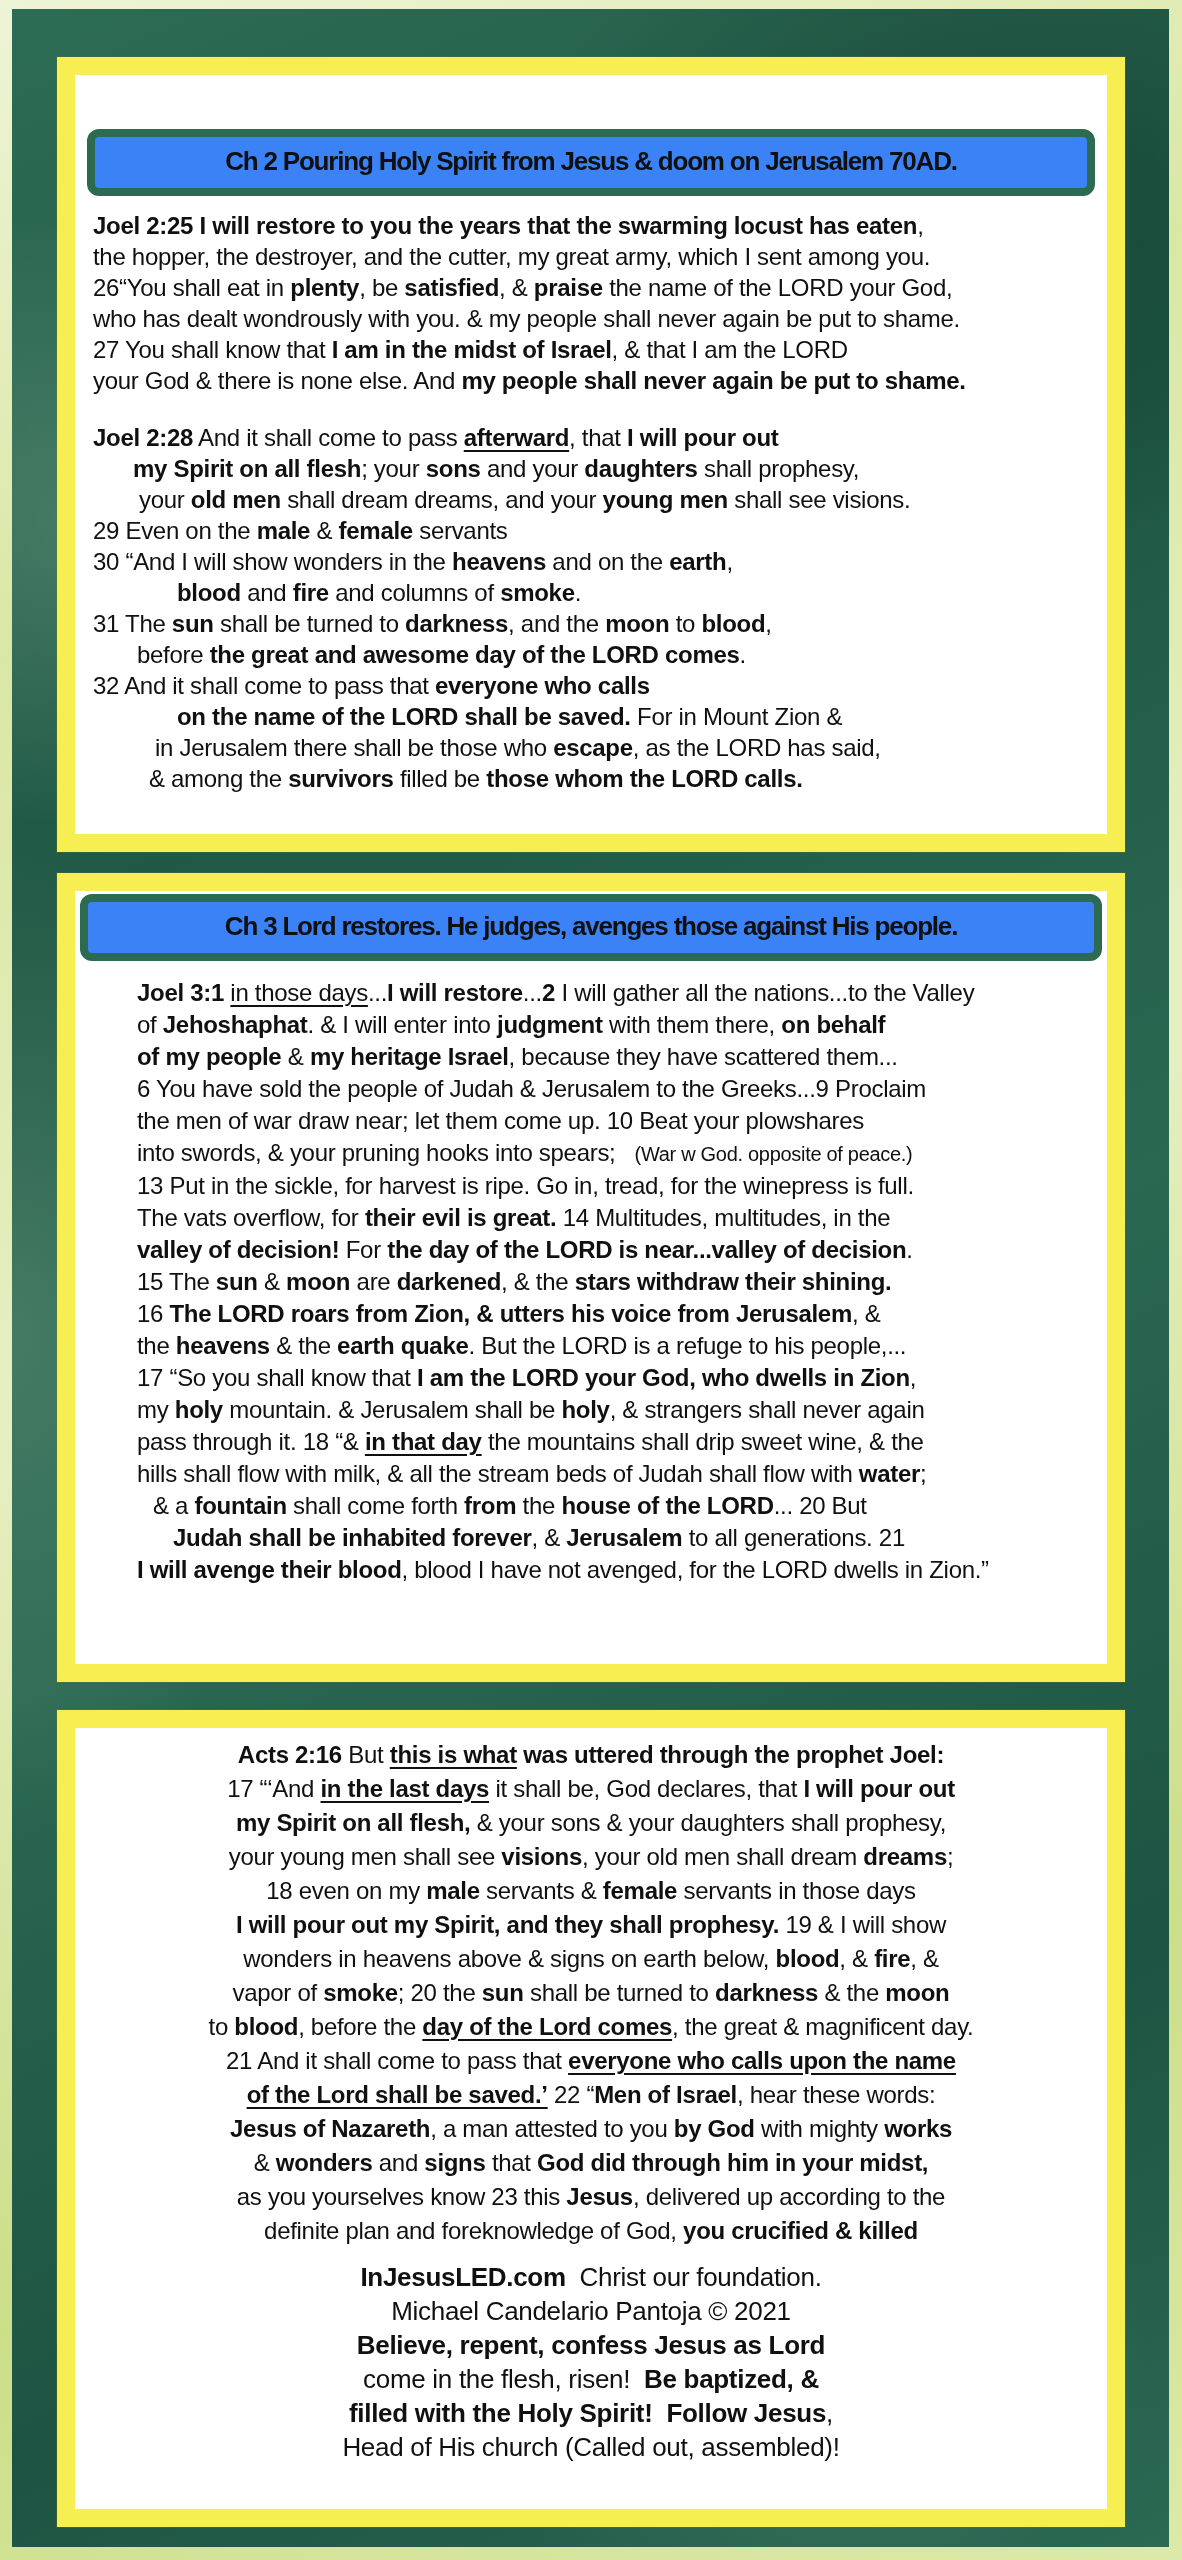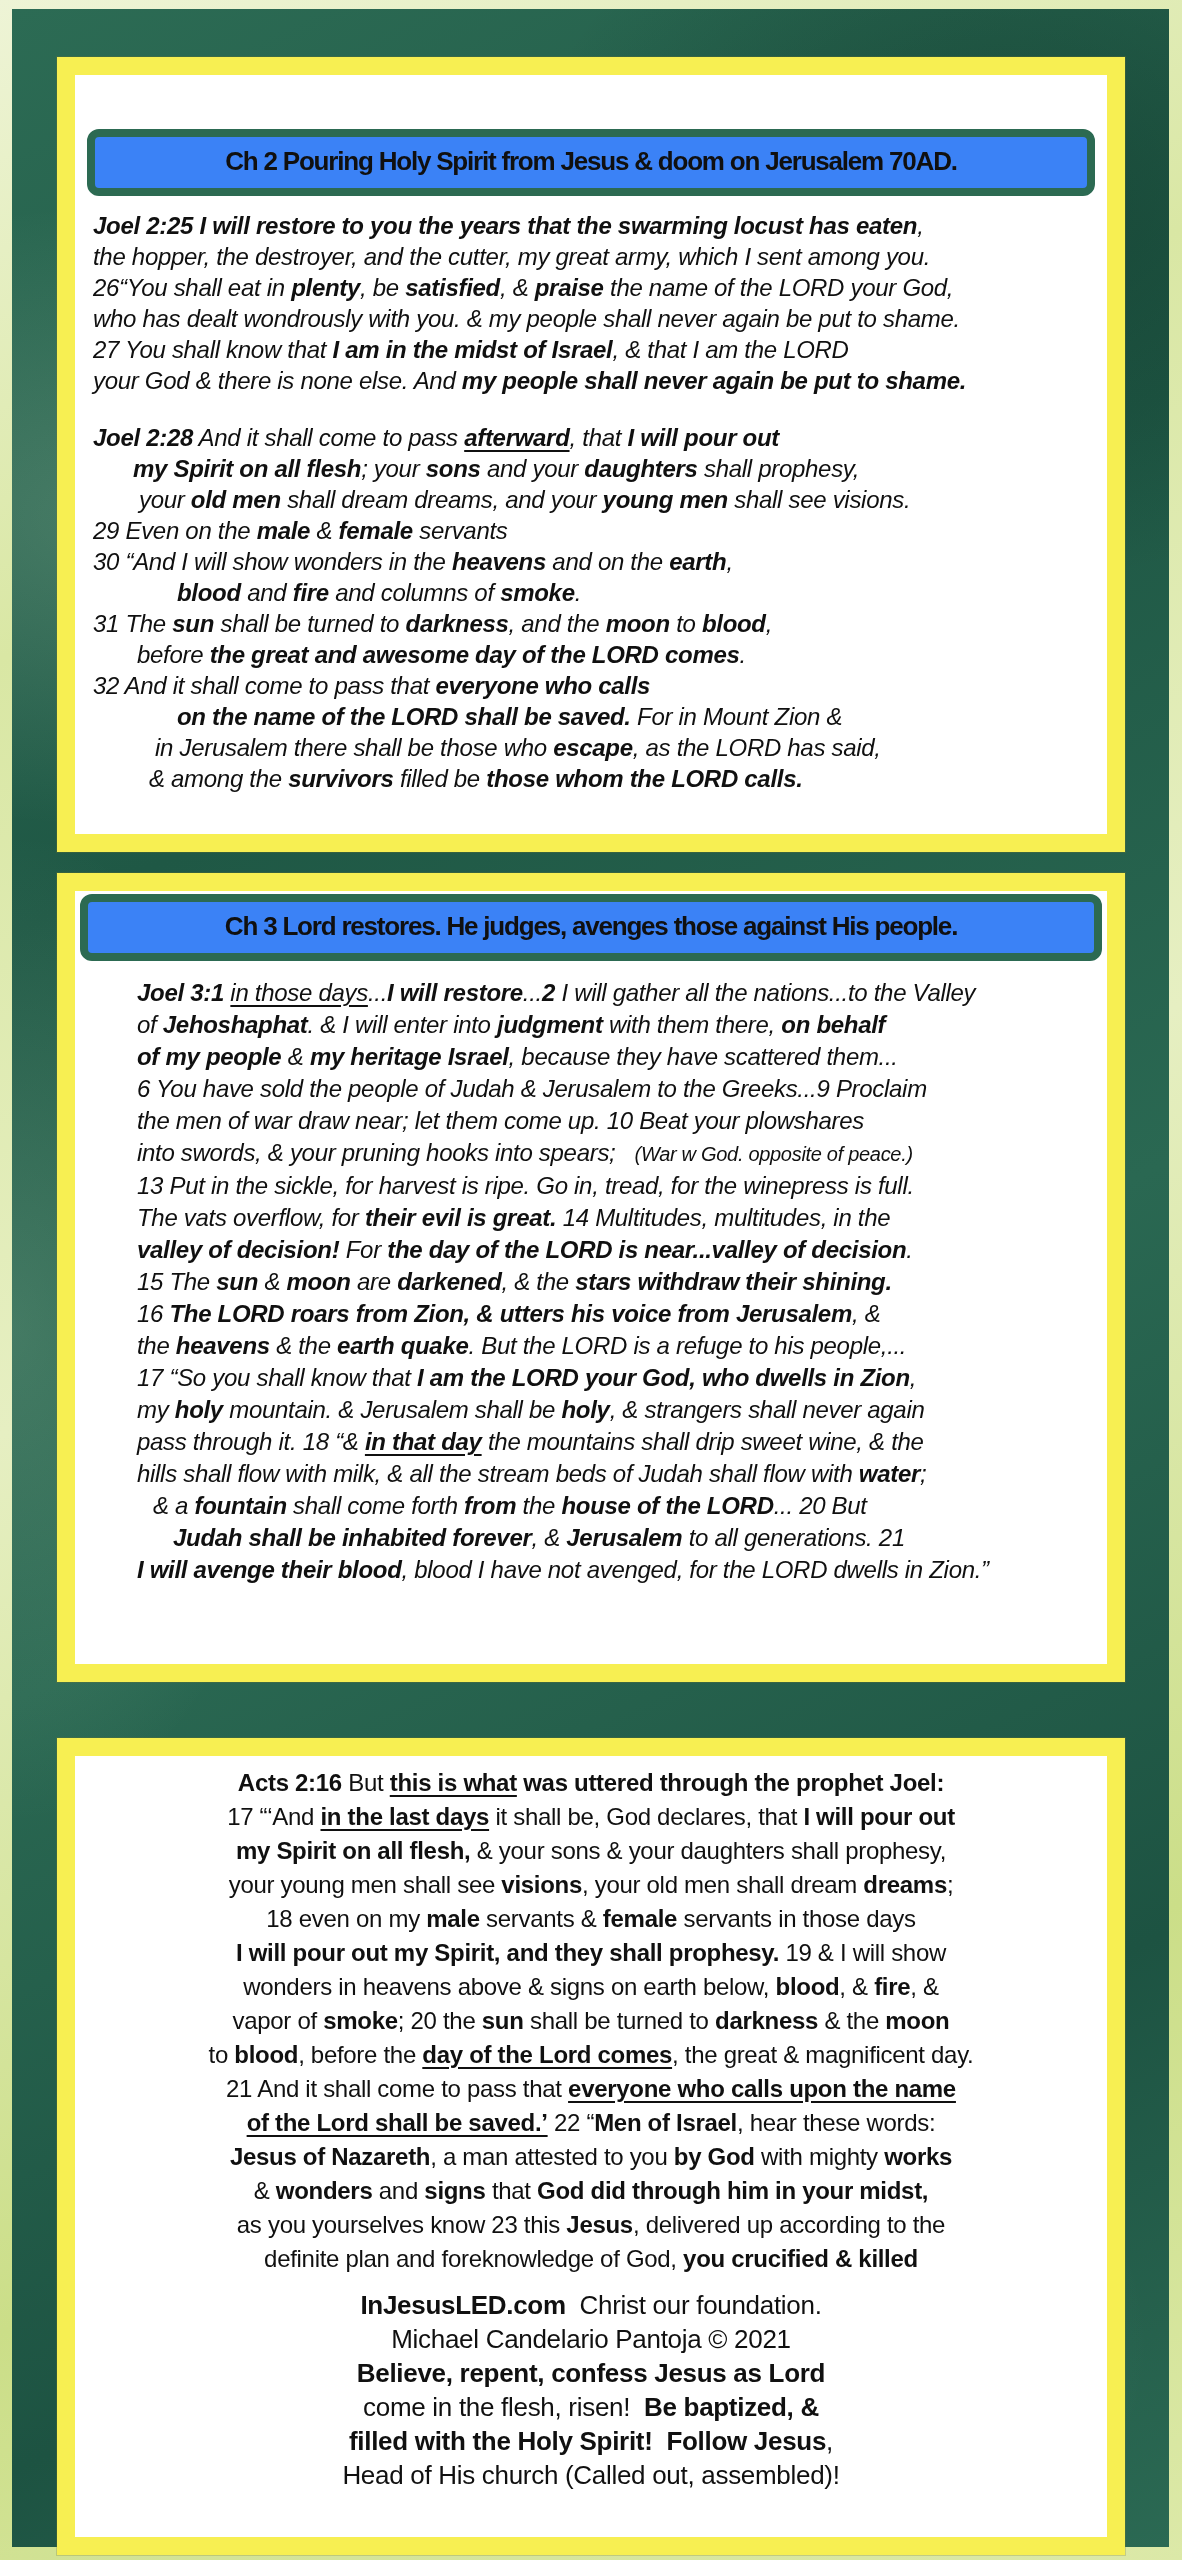--- a/index.html
+++ b/index.html
@@ -20,36 +20,36 @@
       linear-gradient(155deg,#2c6b54 0%,#1f5845 30%,#2a6852 55%,#1d5342 80%,#2b6953 100%);
   }
   .panel{
     position:absolute;left:57px;width:1068px;
     background:#f7ef52;padding:18px;box-sizing:border-box;
     box-shadow:0 0 0 1px rgba(120,120,40,0.25);
   }
   .panel .white{background:#ffffff;width:100%;height:100%;box-sizing:border-box;overflow:hidden;}
   .p1{top:57px;height:795px;}
   .p2{top:873px;height:809px;}
-  .p3{top:1710px;height:817px;margin-top:28px;}
+  .p3{top:1710px;height:817px;}
 
   .header-box{
     border:8px solid #2c6a52;border-radius:12px;background:#3b82f6;
     text-align:center;font-weight:bold;font-size:26px;letter-spacing:-1.2px;
     color:#101010;padding:9px 4px 11px;white-space:nowrap;overflow:hidden;
   }
   .p1 .header-box{margin:54px 12px 14px;}
   .p2 .header-box{margin:3px 5px 16px;}
 
   .block{font-size:24px;color:#101010;letter-spacing:-0.3px;}
   .line{white-space:pre;}
   .p1 .line{line-height:31px;}
   .p2 .line{line-height:32px;margin-left:44px;}
   .p3 .line{line-height:34px;}
-  .p1 .block,.p2 .block{padding-left:18px;padding-right:4px;font-style:italic;}
+  .p1 .block,.p2 .block{padding-left:18px;padding-right:4px;}
   .p3 .white{padding-top:10px;}
   .p3 .block{text-align:center;}
   .p3 .footer-block{font-size:26px;}
   .b{font-weight:bold;}
   .u{text-decoration:underline;text-underline-offset:4px;}
   .sm{font-size:20px;}
 </style>
 </head>
 <body>
 

